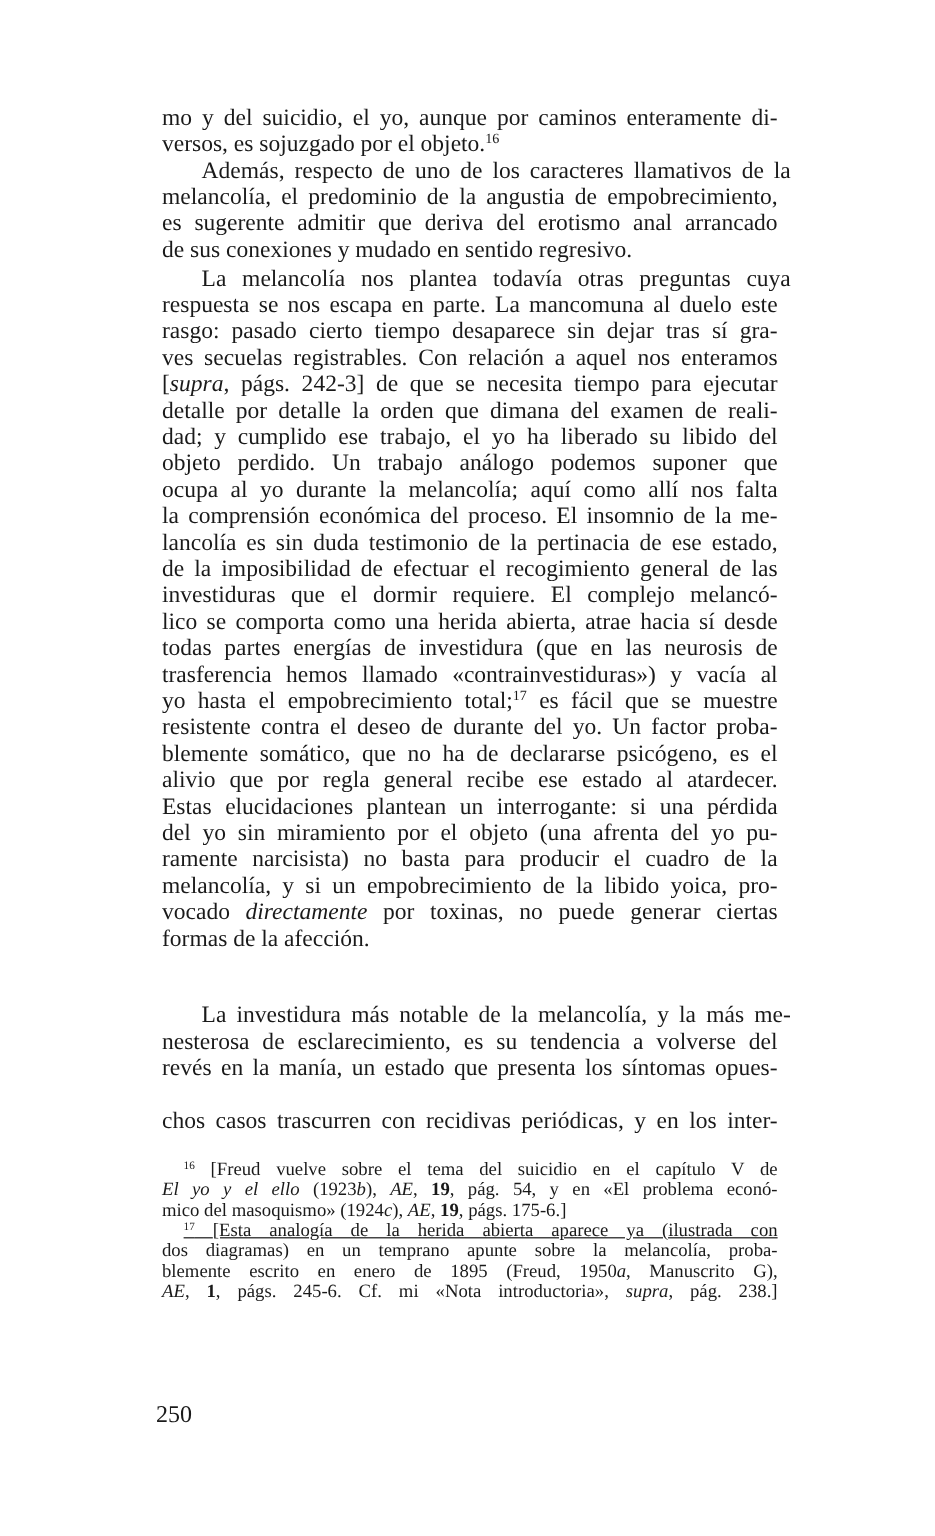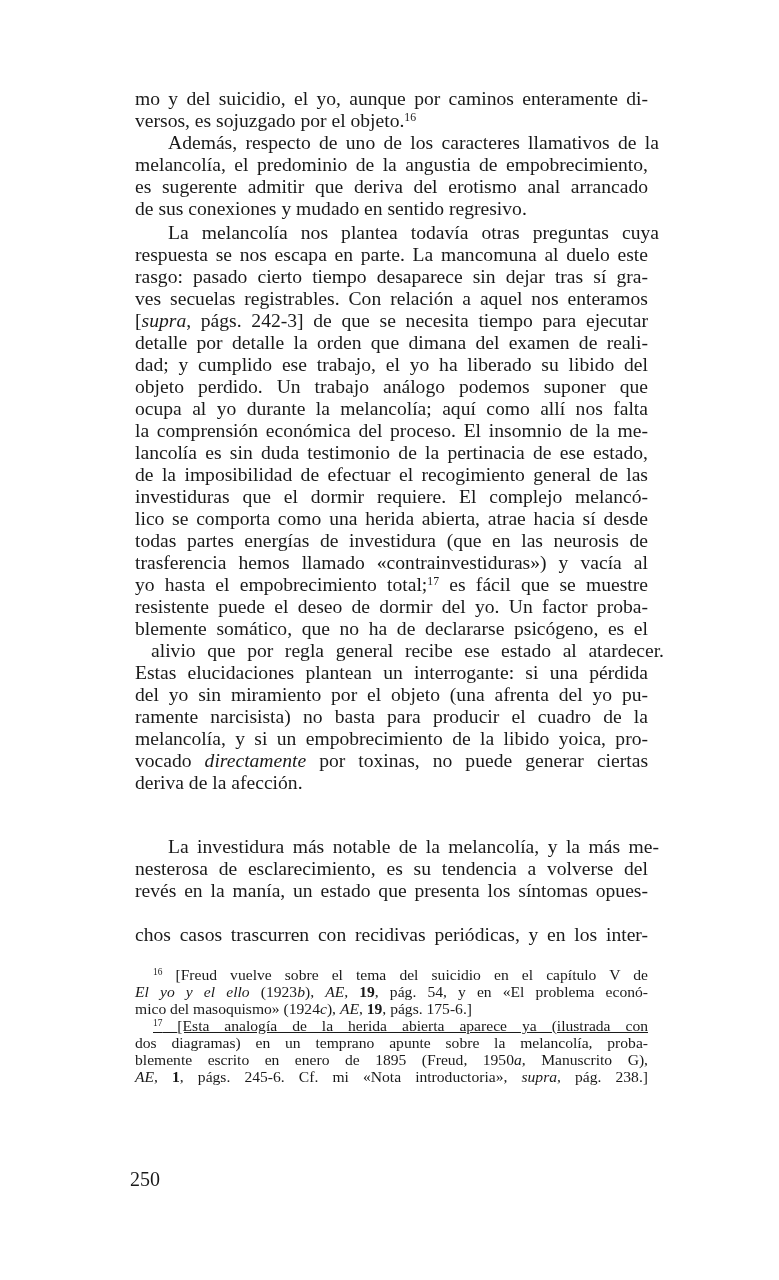--- a/index.html
+++ b/index.html
@@ -91,29 +91,29 @@
   <div class="line" style="top:376px;">objeto perdido. Un trabajo análogo podemos suponer que</div>
   <div class="line" style="top:398px;">ocupa al yo durante la melancolía; aquí como allí nos falta</div>
   <div class="line" style="top:420px;">la comprensión económica del proceso. El insomnio de la me-</div>
   <div class="line" style="top:442px;">lancolía es sin duda testimonio de la pertinacia de ese estado,</div>
   <div class="line" style="top:464px;">de la imposibilidad de efectuar el recogimiento general de las</div>
   <div class="line" style="top:486px;">investiduras que el dormir requiere. El complejo melancó-</div>
   <div class="line" style="top:508px;">lico se comporta como una herida abierta, atrae hacia sí desde</div>
   <div class="line" style="top:530px;">todas partes energías de investidura (que en las neurosis de</div>
   <div class="line" style="top:552px;">trasferencia hemos llamado «contrainvestiduras») y vacía al</div>
   <div class="line" style="top:574px;"><span>yo hasta el empobrecimiento total;</span><sup>17</sup> <span>es fácil que se muestre</span></div>
-  <div class="line" style="top:596px;">resistente puede el deseo de dormir del yo. Un factor proba-</div>
+  <div class="line" style="top:596px;">resistente contra el deseo de durante del yo. Un factor proba-</div>
   <div class="line" style="top:618px;">blemente somático, que no ha de declararse psicógeno, es el</div>
-  <div class="line" style="top:640px;margin-left:16px;">alivio que por regla general recibe ese estado al atardecer.</div>
+  <div class="line" style="top:640px;">alivio que por regla general recibe ese estado al atardecer.</div>
   <div class="line" style="top:662px;">Estas elucidaciones plantean un interrogante: si una pérdida</div>
   <div class="line" style="top:684px;">del yo sin miramiento por el objeto (una afrenta del yo pu-</div>
   <div class="line" style="top:706px;">ramente narcisista) no basta para producir el cuadro de la</div>
   <div class="line" style="top:728px;">melancolía, y si un empobrecimiento de la libido yoica, pro-</div>
   <div class="line" style="top:750px;">vocado <i>directamente</i> por toxinas, no puede generar ciertas</div>
-  <div class="line last" style="top:772px;">deriva de la afección.</div>
+  <div class="line last" style="top:772px;">formas de la afección.</div>
 
   <div class="line indent" style="top:836px;">La investidura más notable de la melancolía, y la más me-</div>
   <div class="line" style="top:858px;">nesterosa de esclarecimiento, es su tendencia a volverse del</div>
   <div class="line" style="top:880px;">revés en la manía, un estado que presenta los síntomas opues-</div>
   <div class="line" style="top:924px;">chos casos trascurren con recidivas periódicas, y en los inter-</div>
 
   <div class="fn indent" style="top:966px;"><sup>16</sup> <span>[Freud vuelve sobre el tema del suicidio en el capítulo V de</span></div>
   <div class="fn" style="top:983px;"><i>El yo y el ello</i> <span>(1923</span><i>b</i><span>),</span> <i>AE</i>, <b>19</b><span>, pág. 54, y en «El problema econó-</span></div>
   <div class="fn" style="top:1000px; text-align-last:left;"><span>mico del masoquismo» (1924</span><i>c</i><span>),</span> <i>AE</i>, <b>19</b><span>, págs. 175-6.]</span></div>
 

